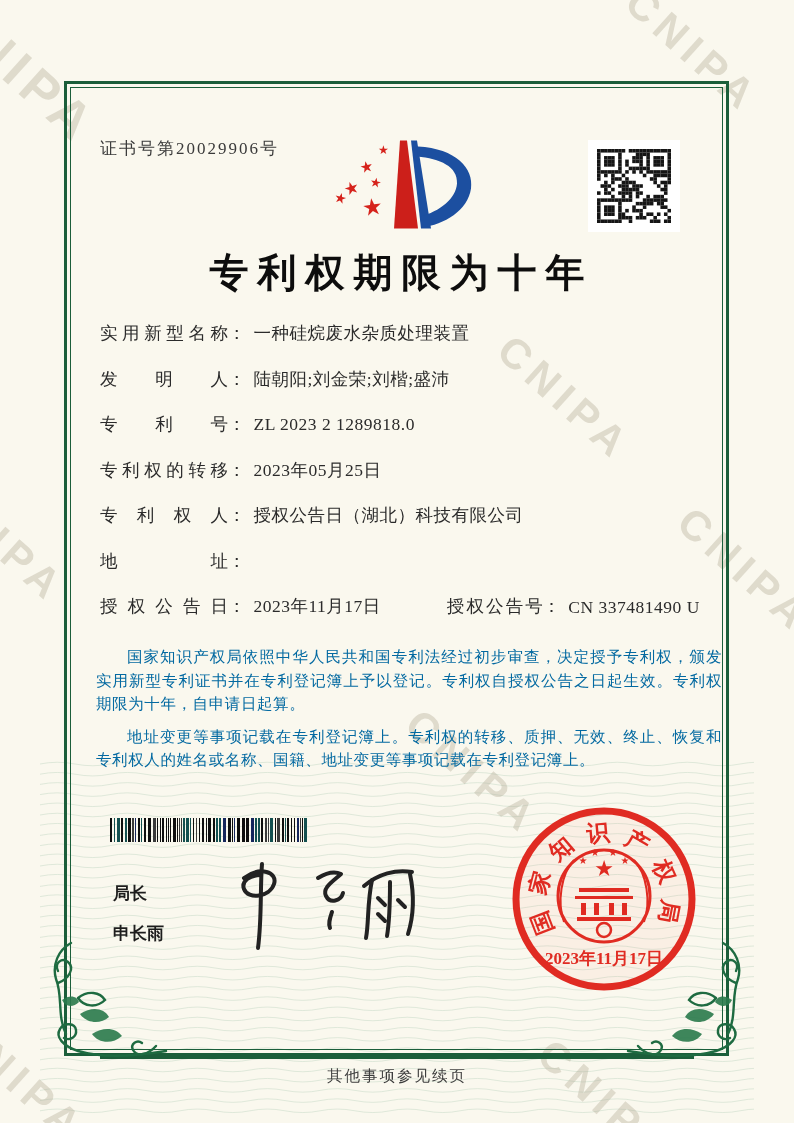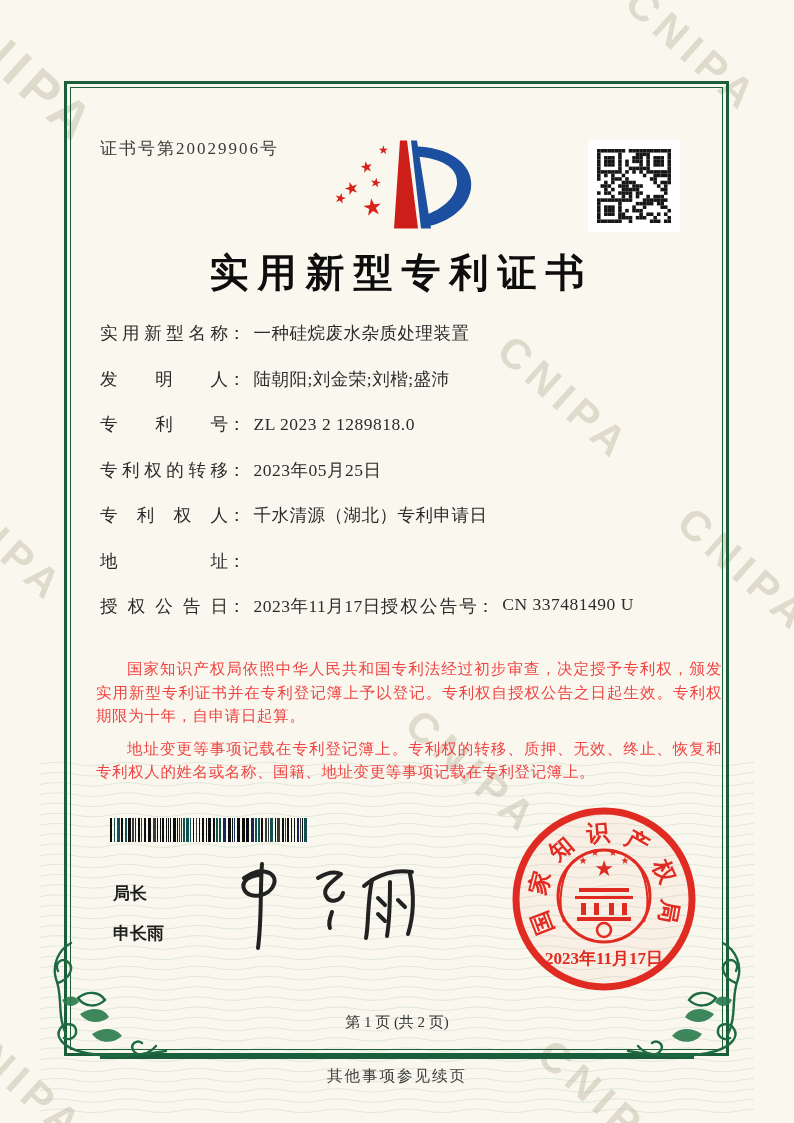--- a/index.html
+++ b/index.html
@@ -21,24 +21,24 @@
   .logo-star{position:absolute;color:#d6231c;line-height:1;}
   #qrbox{position:absolute;left:588px;top:140px;width:92px;height:92px;background:#ffffff;}
   #qr{position:absolute;left:9px;top:9px;}
   #title{position:absolute;left:0;top:246px;width:100%;text-align:center;
          font-size:39px;font-weight:bold;color:#0d0d0d;letter-spacing:9px;text-indent:9px;}
   #fields{position:absolute;left:100px;top:321px;width:600px;font-size:17.5px;color:#2b2b2b;}
   .frow{display:flex;align-items:baseline;height:45.5px;}
   .flbl{display:inline-block;width:128px;text-align:justify;text-align-last:justify;}
   .fcolon{margin:0 2px 0 0;}
   .fval{margin-left:6px;letter-spacing:.5px;}
-  .grp2{display:flex;align-items:flex-start;}
+  .grp2{margin-left:66px;display:flex;align-items:flex-end;}
   .flbl2{display:inline-block;width:96px;text-align:justify;text-align-last:justify;}
   #paras{position:absolute;left:96px;top:645px;width:626px;font-size:15.5px;line-height:1.52;
-         color:#ef4444;letter-spacing:.6px;text-align:justify;margin-top:12px;}
+         color:#0369a1;letter-spacing:.6px;text-align:justify;}
   #paras p{margin:0 0 9px 0;text-indent:2em;}
   #barcode{position:absolute;left:110px;top:818px;width:202px;height:24px;font-size:0;}
   #barcode i{display:inline-block;height:24px;vertical-align:top;}
   #director{position:absolute;left:113px;top:874px;font-family:"Liberation Sans",sans-serif;
             font-size:17px;font-weight:bold;color:#1d1d1d;line-height:40px;}
   #sig{position:absolute;left:218px;top:856px;}
   #seal{position:absolute;left:509px;top:804px;width:190px;height:190px;}
   #footerpg{position:absolute;left:0;top:1013px;width:100%;text-align:center;font-size:15px;color:#333;}
   #contnote{position:absolute;left:0;top:1066px;width:100%;text-align:center;font-size:15.5px;
             color:#3c3c3c;letter-spacing:2px;}
@@ -377,21 +377,21 @@
         <rect x="21.14" y="70.48" width="3.5738095238095235" height="3.5738095238095235" fill="#151515"></rect>
         <rect x="31.71" y="70.48" width="3.5738095238095235" height="3.5738095238095235" fill="#151515"></rect>
         <rect x="52.86" y="70.48" width="3.5738095238095235" height="3.5738095238095235" fill="#151515"></rect>
         <rect x="56.38" y="70.48" width="3.5738095238095235" height="3.5738095238095235" fill="#151515"></rect>
         <rect x="59.90" y="70.48" width="3.5738095238095235" height="3.5738095238095235" fill="#151515"></rect>
         <rect x="66.95" y="70.48" width="3.5738095238095235" height="3.5738095238095235" fill="#151515"></rect>
         <rect x="70.48" y="70.48" width="3.5738095238095235" height="3.5738095238095235" fill="#151515"></rect>
       </svg>
   </div>
 
-  <div id="title">实用新型专利证书</div>
+  <div id="title">专利权期限为十年</div>
 
   <div id="fields">
     <div class="frow">
       <span class="flbl">实用新型名称</span>
         <span class="fcolon">：</span>
         <span class="fval">一种硅烷废水杂质处理装置</span>
     </div>
     <div class="frow">
       <span class="flbl">发明人</span>
         <span class="fcolon">：</span>
@@ -403,21 +403,21 @@
         <span class="fval">ZL 2023 2 1289818.0</span>
     </div>
     <div class="frow">
       <span class="flbl">专利权的转移</span>
         <span class="fcolon">：</span>
         <span class="fval">2023年05月25日</span>
     </div>
     <div class="frow">
       <span class="flbl">专利权人</span>
         <span class="fcolon">：</span>
-        <span class="fval">千水清源（湖北）专利申请日</span>
+        <span class="fval">授权公告日（湖北）科技有限公司</span>
     </div>
     <div class="frow">
       <span class="flbl">地址</span>
         <span class="fcolon">：</span>
     </div>
     <div class="frow">
       <span class="flbl">授权公告日</span>
         <span class="fcolon">：</span>
         <span class="fval">2023年11月17日</span>
       <span class="grp2">
@@ -479,16 +479,15 @@
       <rect x="72" y="99" width="5" height="12" stroke="none"></rect>
       <rect x="85" y="99" width="5" height="12" stroke="none"></rect>
       <rect x="100" y="99" width="5" height="12" stroke="none"></rect>
       <rect x="113" y="99" width="5" height="12" stroke="none"></rect>
       <rect x="68" y="113" width="54" height="4" stroke="none"></rect>
       <circle cx="95" cy="126" r="7" fill="none" stroke-width="2.5"></circle>
     </g>
     <text id="seal-date" x="95" y="160" font-size="17" font-weight="bold" text-anchor="middle" fill="#e02b22">2023年11月17日</text>
   </svg>
 
-  <div id="footerpg">第 1 页 (共 2 页)</div>
   <div id="contnote">其他事项参见续页</div>
 
 </div>
 
 </body></html>

